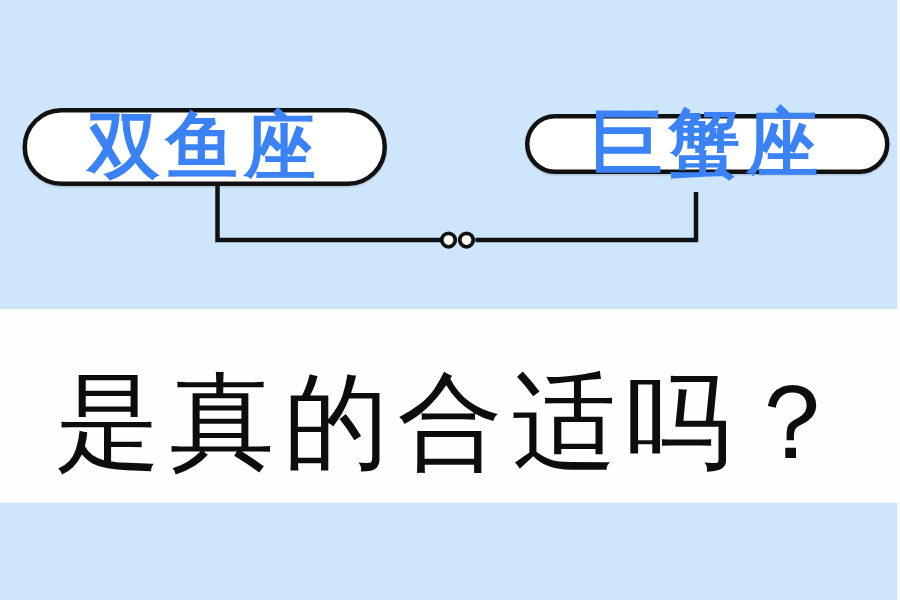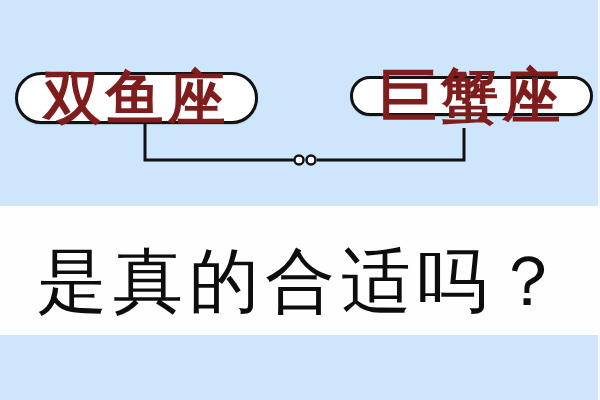--- a/index.html
+++ b/index.html
@@ -19,23 +19,23 @@
     border: 3px solid #111111;
     border-radius: 28px;
     box-shadow: 0 1px 1px rgba(0,0,0,0.15);
     display: flex; align-items: center; justify-content: center;
   }
   .pill-left  { left: 15px;  top: 72px; width: 243px; height: 52px; }
   .pill-right { left: 350px; top: 76px; width: 243px; height: 40px; }
   .pill-text {
     font-family: "DejaVu Sans", sans-serif;
     font-weight: bold;
-    font-size: 58px;
+    font-size: 48px;
     line-height: 44px;
-    color: #7f1d1d;
+    color: #3b82f6;
     letter-spacing: 4px;
     transform: scaleY(1.02);
   }
 
   .connector { position: absolute; left: 0; top: 0; width: 600px; height: 400px; pointer-events: none; }
 
   .band {
     position: absolute; left: 0; top: 206px; width: 600px; height: 129px;
     background: #fefefe;
     display: flex; align-items: center; justify-content: center;

